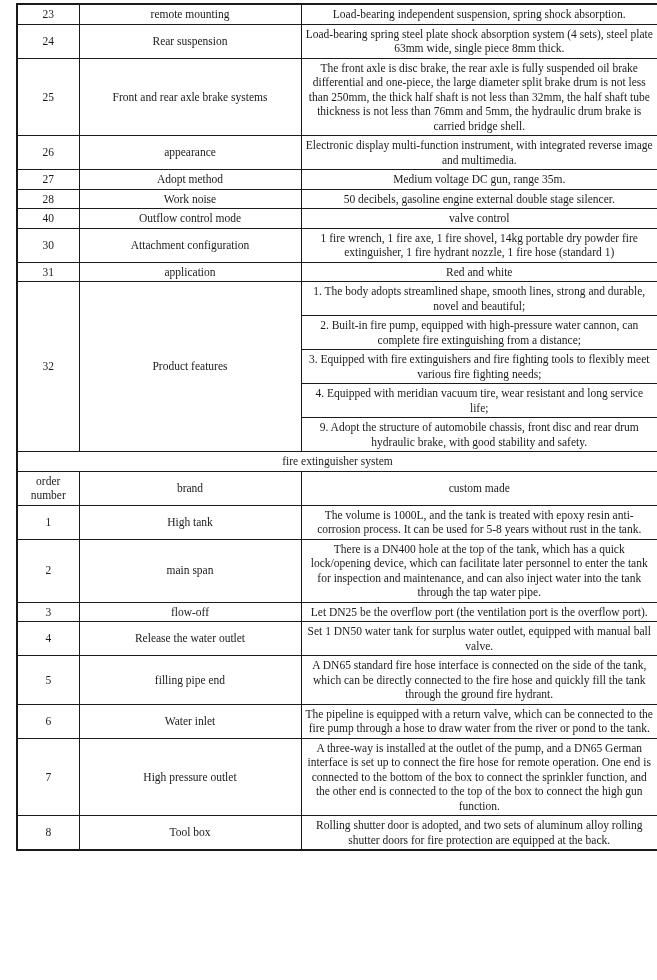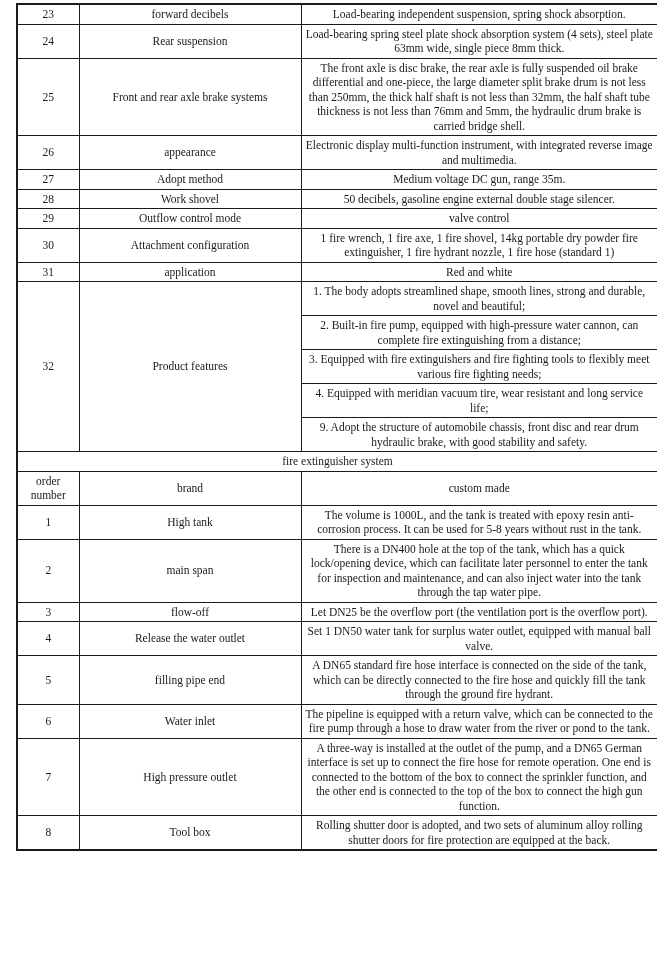--- a/index.html
+++ b/index.html
@@ -44,21 +44,21 @@
   <table class="spec">
     <colgroup>
       <col class="c-no">
         <col class="c-name">
         <col class="c-desc">
     </colgroup>
     <tbody>
 
       <tr>
         <td>23</td>
-        <td>forward decibels</td>
+        <td>remote mounting</td>
         <td>Load-bearing independent suspension, spring shock absorption.</td>
       </tr>
       <tr>
         <td>24</td>
         <td>Rear suspension</td>
         <td>Load-bearing spring steel plate shock absorption system (4 sets), steel plate 63mm wide, single piece 8mm thick.</td>
       </tr>
       <tr>
         <td>25</td>
         <td>Front and rear axle brake systems</td>
@@ -69,25 +69,25 @@
         <td>appearance</td>
         <td>Electronic display multi-function instrument, with integrated reverse image and multimedia.</td>
       </tr>
       <tr>
         <td>27</td>
         <td>Adopt method</td>
         <td>Medium voltage DC gun, range 35m.</td>
       </tr>
       <tr>
         <td>28</td>
-        <td>Work shovel</td>
+        <td>Work noise</td>
         <td>50 decibels, gasoline engine external double stage silencer.</td>
       </tr>
       <tr>
-        <td>29</td>
+        <td>40</td>
         <td>Outflow control mode</td>
         <td>valve control</td>
       </tr>
       <tr>
         <td>30</td>
         <td>Attachment configuration</td>
         <td>1 fire wrench, 1 fire axe, 1 fire shovel, 14kg portable dry powder fire extinguisher, 1 fire hydrant nozzle, 1 fire hose (standard 1)</td>
       </tr>
       <tr>
         <td>31</td>

